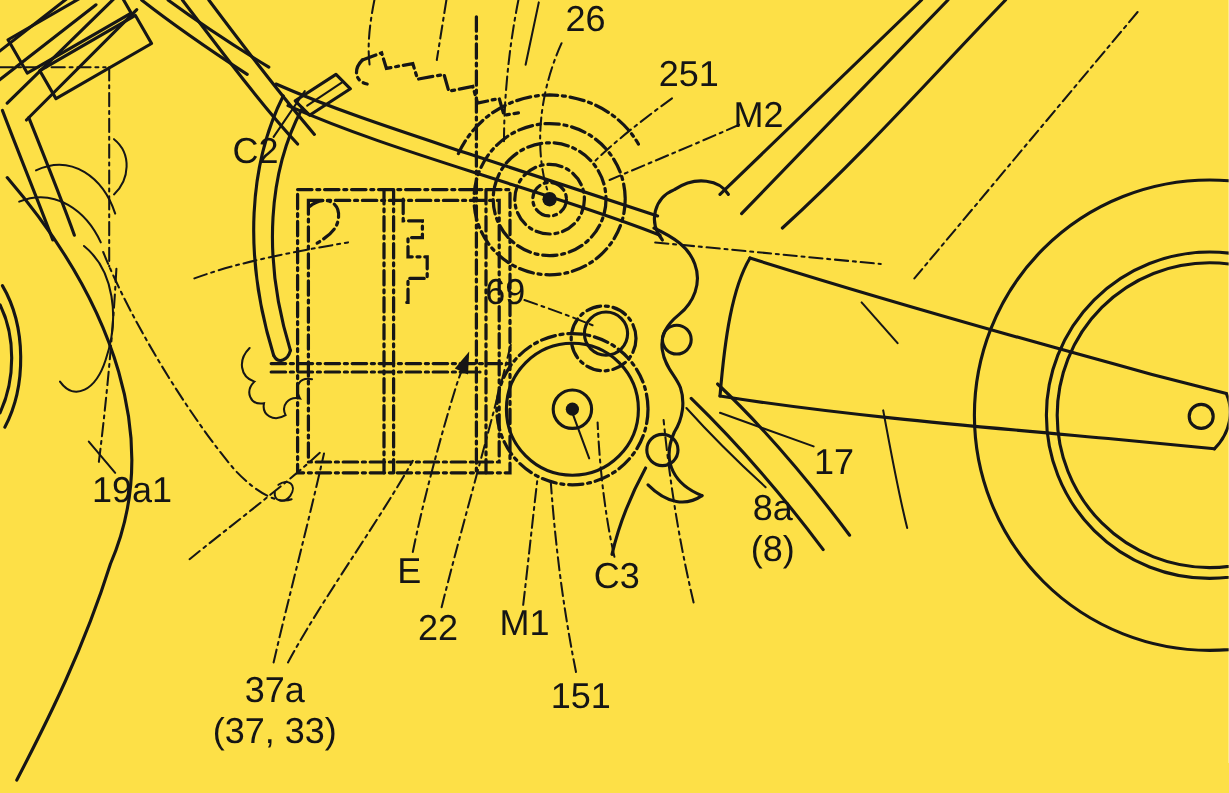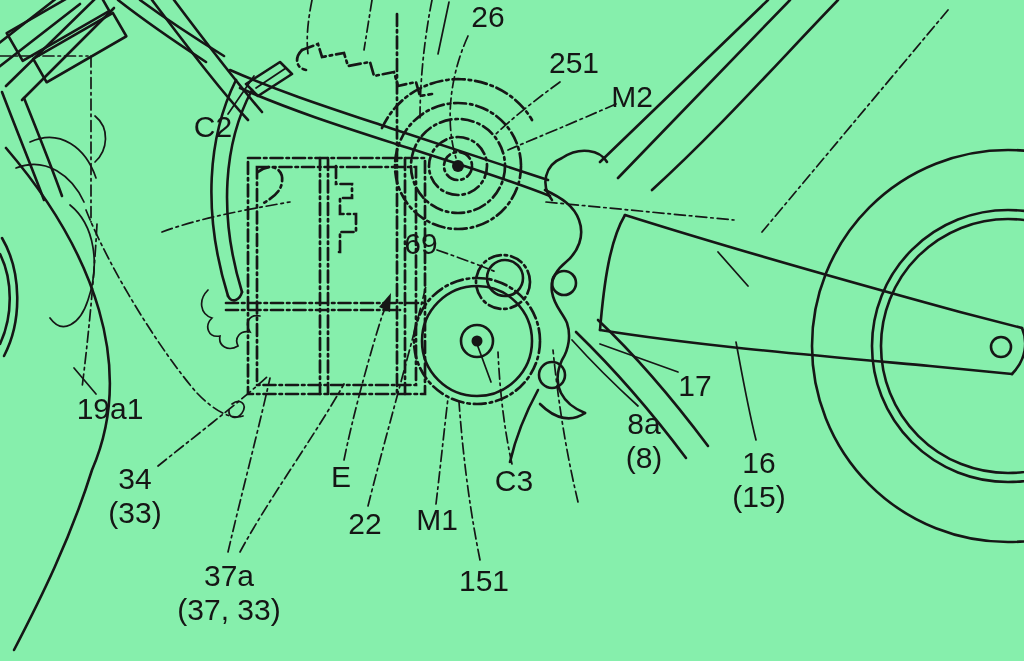--- a/index.html
+++ b/index.html
@@ -1,18 +1,18 @@
 <!DOCTYPE html>
 <html><head>
 <meta charset="utf-8">
 <style>
   html,body{margin:0;padding:0;background:#fff;}
   #stage{
     position:relative;width:1024px;height:661px;overflow:hidden;
-    background:#86efac;font-family:"Liberation Sans", sans-serif;
+    background:#fde047;font-family:"Liberation Sans", sans-serif;
   }
   #drawing{position:absolute;left:0;top:0;}
   .lbl{
     position:absolute;transform:translate(-50%,-50%);
     color:#151515;font-size:30px;line-height:1.13;
     white-space:pre-line;text-align:center;letter-spacing:0px;
     user-select:none;
   }
   svg .ln{stroke:#161616;stroke-width:2.6;fill:none;stroke-linecap:round;stroke-linejoin:round;}
   svg .thin{stroke:#161616;stroke-width:1.7;fill:none;stroke-linecap:round;}
@@ -186,25 +186,21 @@
   </svg>
 
   <div class="lbl" style="left:488px;top:17px">26</div>
   <div class="lbl" style="left:574px;top:63px">251</div>
   <div class="lbl" style="left:632px;top:97px">M2</div>
   <div class="lbl" style="left:213px;top:127px">C2</div>
   <div class="lbl" style="left:421px;top:244px">69</div>
   <div class="lbl" style="left:695px;top:386px">17</div>
   <div class="lbl" style="left:644px;top:441px">8a
 (8)</div>
-  <div class="lbl" style="left:759px;top:480px">16
-(15)</div>
   <div class="lbl" style="left:110px;top:409px">19a1</div>
-  <div class="lbl" style="left:135px;top:496px">34
-(33)</div>
   <div class="lbl" style="left:341px;top:477px">E</div>
   <div class="lbl" style="left:365px;top:524px">22</div>
   <div class="lbl" style="left:437px;top:520px">M1</div>
   <div class="lbl" style="left:514px;top:481px">C3</div>
   <div class="lbl" style="left:484px;top:581px">151</div>
   <div class="lbl" style="left:229px;top:593px">37a
 (37, 33)</div>
 
 </div>
 

